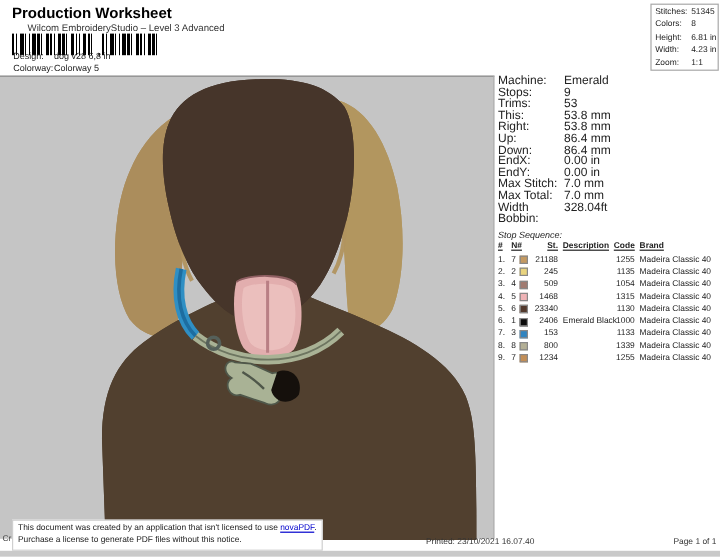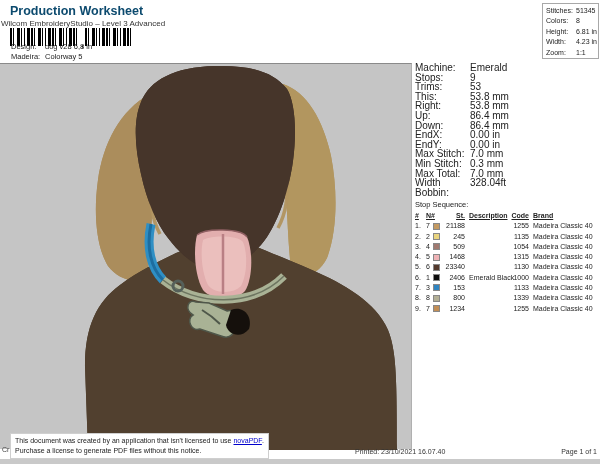--- a/index.html
+++ b/index.html
@@ -1,21 +1,21 @@
 <!DOCTYPE html>
 <html><head>
 <meta charset="utf-8">
 <style>
   * { margin:0; padding:0; box-sizing:border-box; }
   html,body { width:600px; height:464px; overflow:hidden; }
   body { font-family:"Liberation Sans", sans-serif; background:#ffffff; color:#222; position:relative; }
 
   
-  .hdr-title { position:absolute; left:10px; top:4px; font-size:12.5px; font-weight:bold; color:#0c4a6e; }
-  .hdr-sub   { position:absolute; left:1px; top:19px; font-size:8px; color:#333;text-align:right; }
+  .hdr-title { position:absolute; left:10px; top:4px; font-size:12.5px; font-weight:bold; color:#000000; }
+  .hdr-sub   { position:absolute; left:23px; top:19px; font-size:8px; color:#333;text-align:right; }
   .barcode   { position:absolute; left:10px; top:28px; height:18px; display:flex; align-items:flex-end; }
   .bars { height:18px;
     background:repeating-linear-gradient(90deg,
       #000 0 2px, #fff 2px 3px, #000 3px 4px, #fff 4px 7px,
       #000 7px 10px, #fff 10px 11px, #000 11px 12px, #fff 12px 14px,
       #000 14px 15px, #fff 15px 17px, #000 17px 20px, #fff 20px 21px); }
   .bars.g1 { width:70px; }
   .bars.g2 { width:48px; }
   .barcode .comma { font-size:11px; font-weight:bold; line-height:6px; padding:0 1px; }
   .kv-design  { position:absolute; left:11px; top:42px; font-size:7.5px; }
@@ -31,21 +31,21 @@
 
   
   .canvas { position:absolute; left:0; top:63px; width:412px; height:386px;
     background:#c5c5c5; border-top:1px solid #8a8a8a; border-right:1px solid #b0b0b0; }
   .canvas svg { display:block; }
 
   
   .panel { position:absolute; left:415px; top:63px; width:183px; }
   .m-row { display:flex; font-size:10px; line-height:9.6px; color:#222; }
   .m-row .lbl { width:55px; }
-  .stop-title { font-size:7.5px; line-height:9.6px; margin-top:3px; }
+  .stop-title { font-size:7.5px; line-height:9.6px; margin-top:3px;font-style:italic; }
 
   .tbl { margin-top:1px; }
   .t-row { position:relative; height:10.3px; font-size:7px; line-height:10.3px; }
   .t-row.head { font-weight:bold; }
   .t-row.head .c { text-decoration:underline; }
   .c { position:absolute; top:0; white-space:nowrap; }
   .c-num   { left:0;    width:9px; }
   .c-n     { left:11px; width:10px; }
   .c-sw    { left:18px; top:1.5px; width:7px; height:7px; border:0.5px solid #888; }
   .c-st    { left:26px; width:24px; text-align:right; }
@@ -72,21 +72,21 @@
 <div class="barcode">
   <div class="bars g1"></div>
   <div class="comma">,</div>
   <div class="bars g2"></div>
 </div>
 
 <div class="kv-design">
   <span class="kv-label">Design:</span><span>dog v28 6,8 in</span>
 </div>
 <div class="kv-colorway">
-  <span class="kv-label">Madeira:</span><span>Colorway 5</span>
+  <span class="kv-label">Colorway:</span><span>Colorway 5</span>
 </div>
 
 <div class="stats-box">
 
     <div class="stats-row">
       <span class="lbl">Stitches:</span>
       <span class="val">51345</span>
     </div>
 
     <div class="stats-row">
@@ -275,24 +275,20 @@
       <div class="m-row">
         <span class="lbl">EndY:</span>
         <span class="val">0.00 in</span>
       </div>
 
       <div class="m-row">
         <span class="lbl">Max Stitch:</span>
         <span class="val">7.0 mm</span>
       </div>
 
-      <div class="m-row">
-        <span class="lbl">Min Stitch:</span>
-        <span class="val">0.3 mm</span>
-      </div>
 
       <div class="m-row">
         <span class="lbl">Max Total:</span>
         <span class="val">7.0 mm</span>
       </div>
 
       <div class="m-row">
         <span class="lbl">Width Bobbin:</span>
         <span class="val">328.04ft</span>
       </div>

